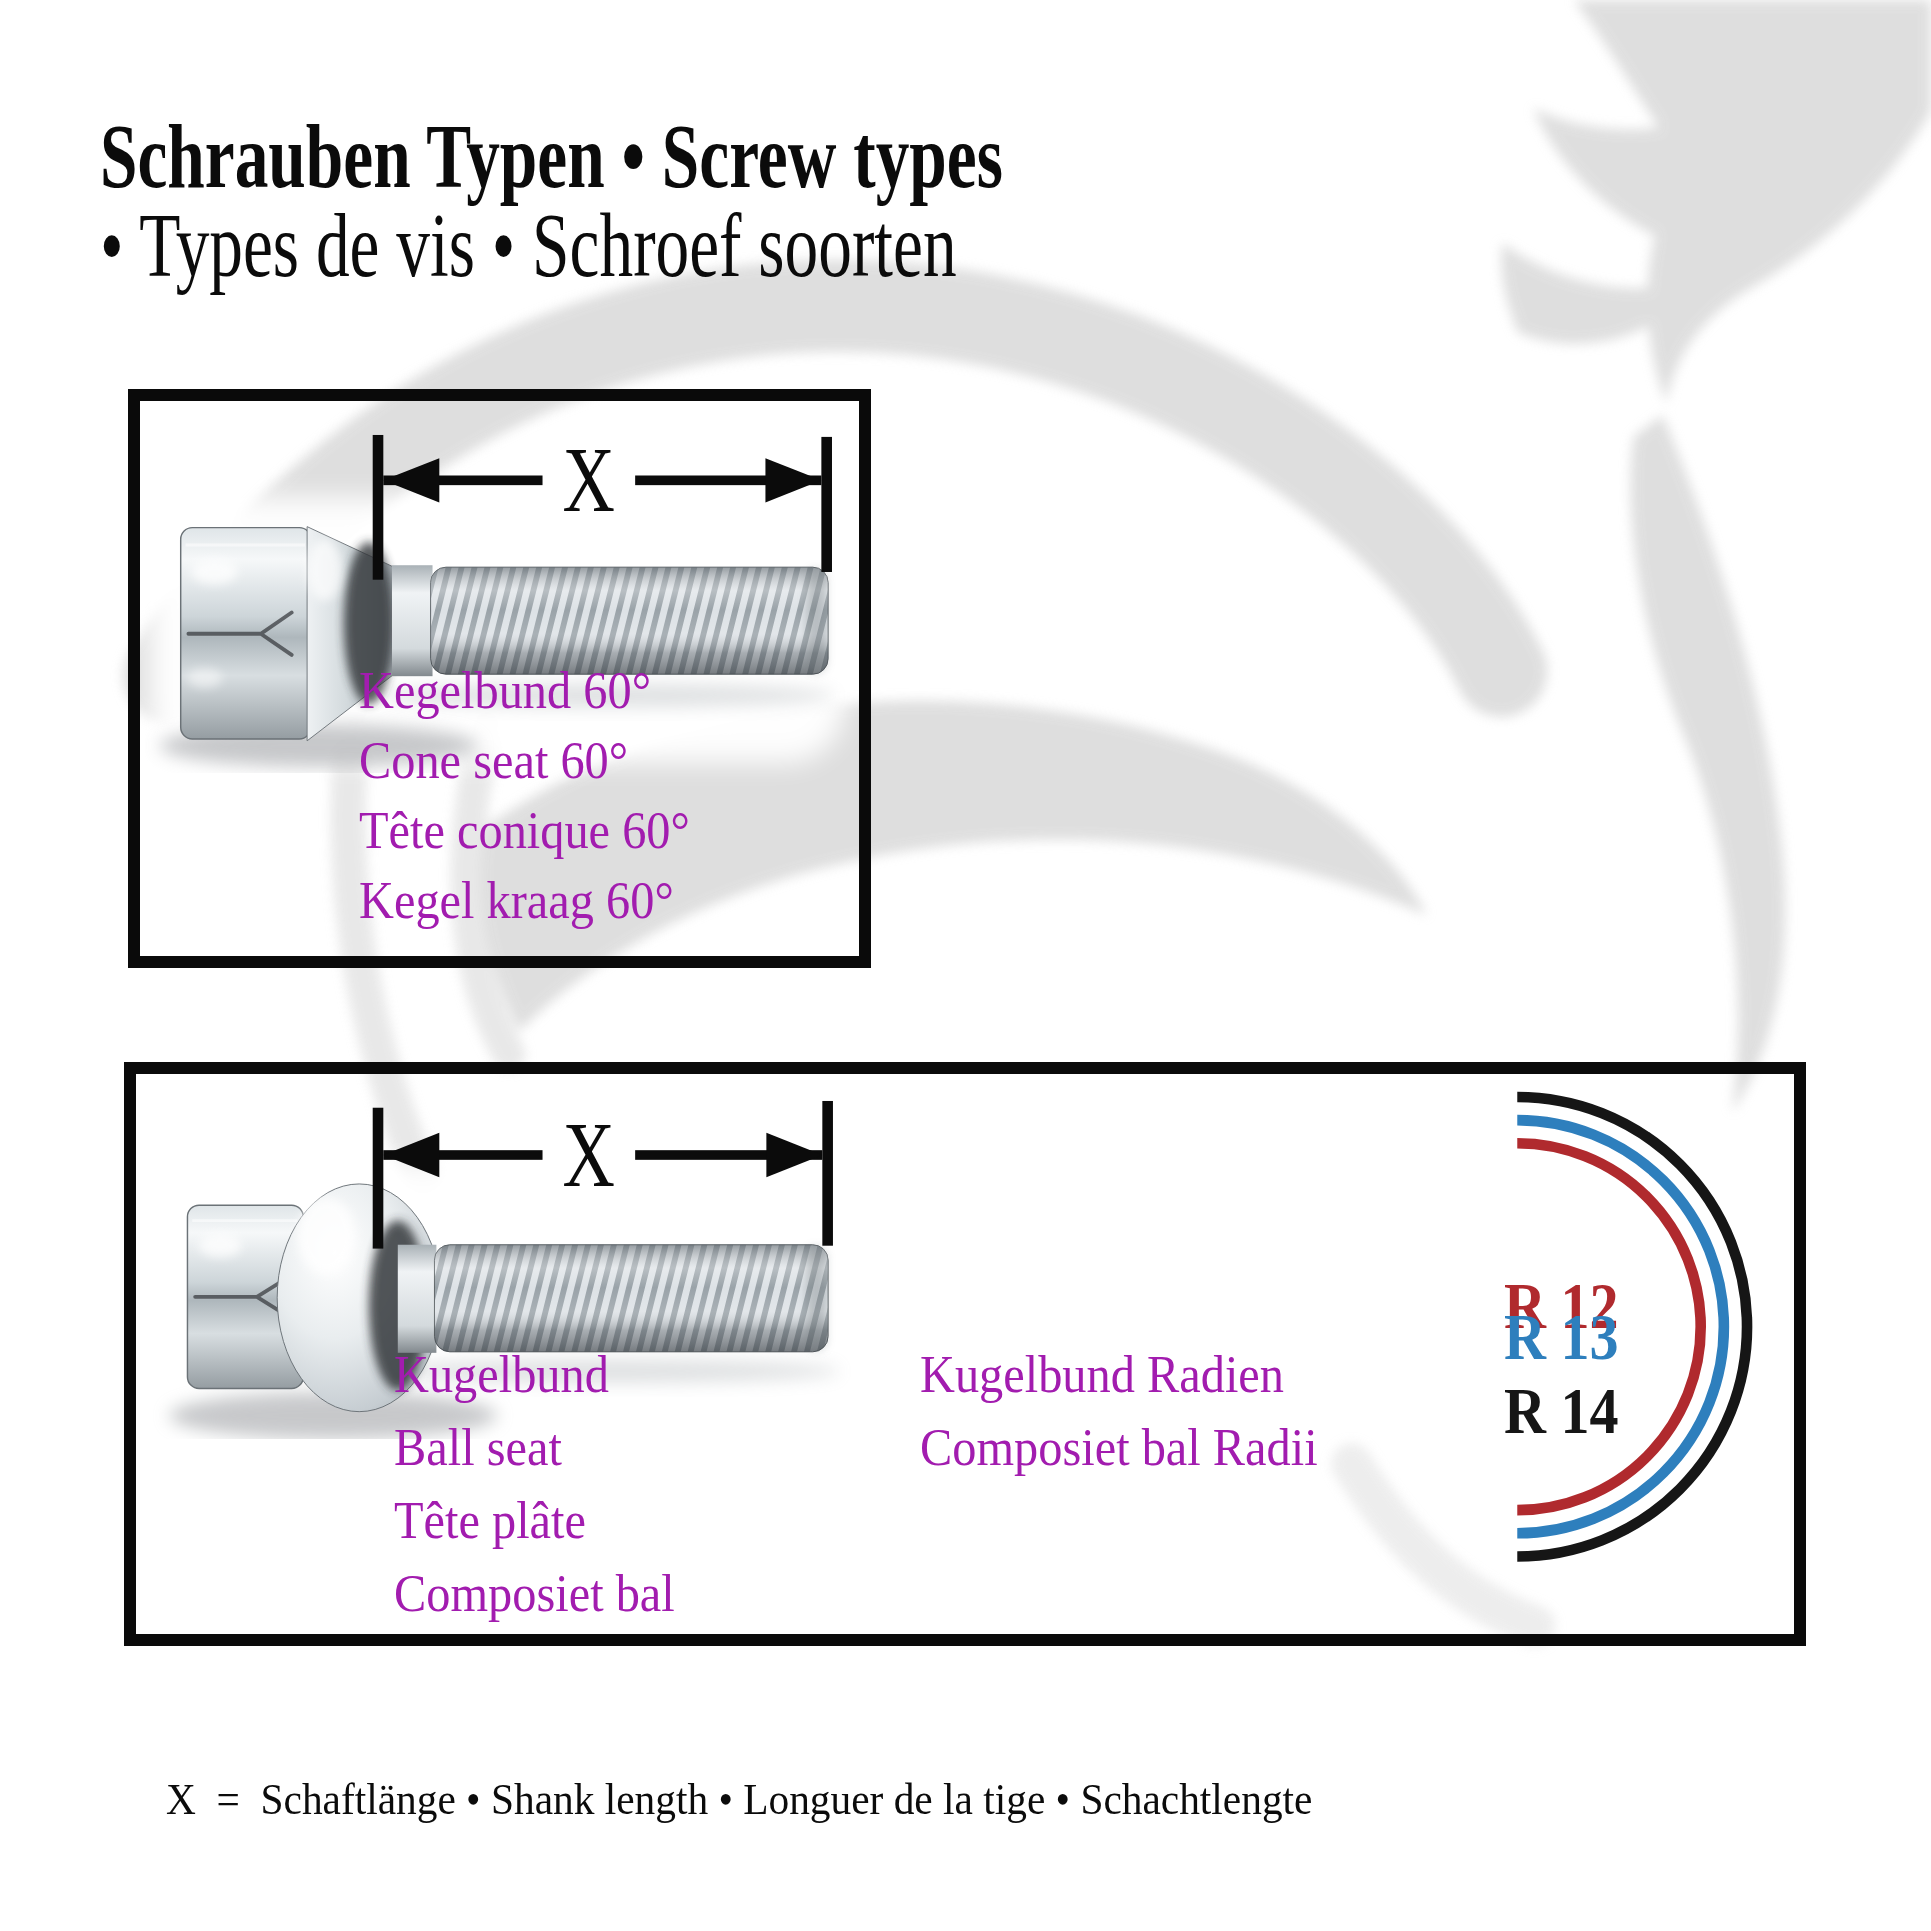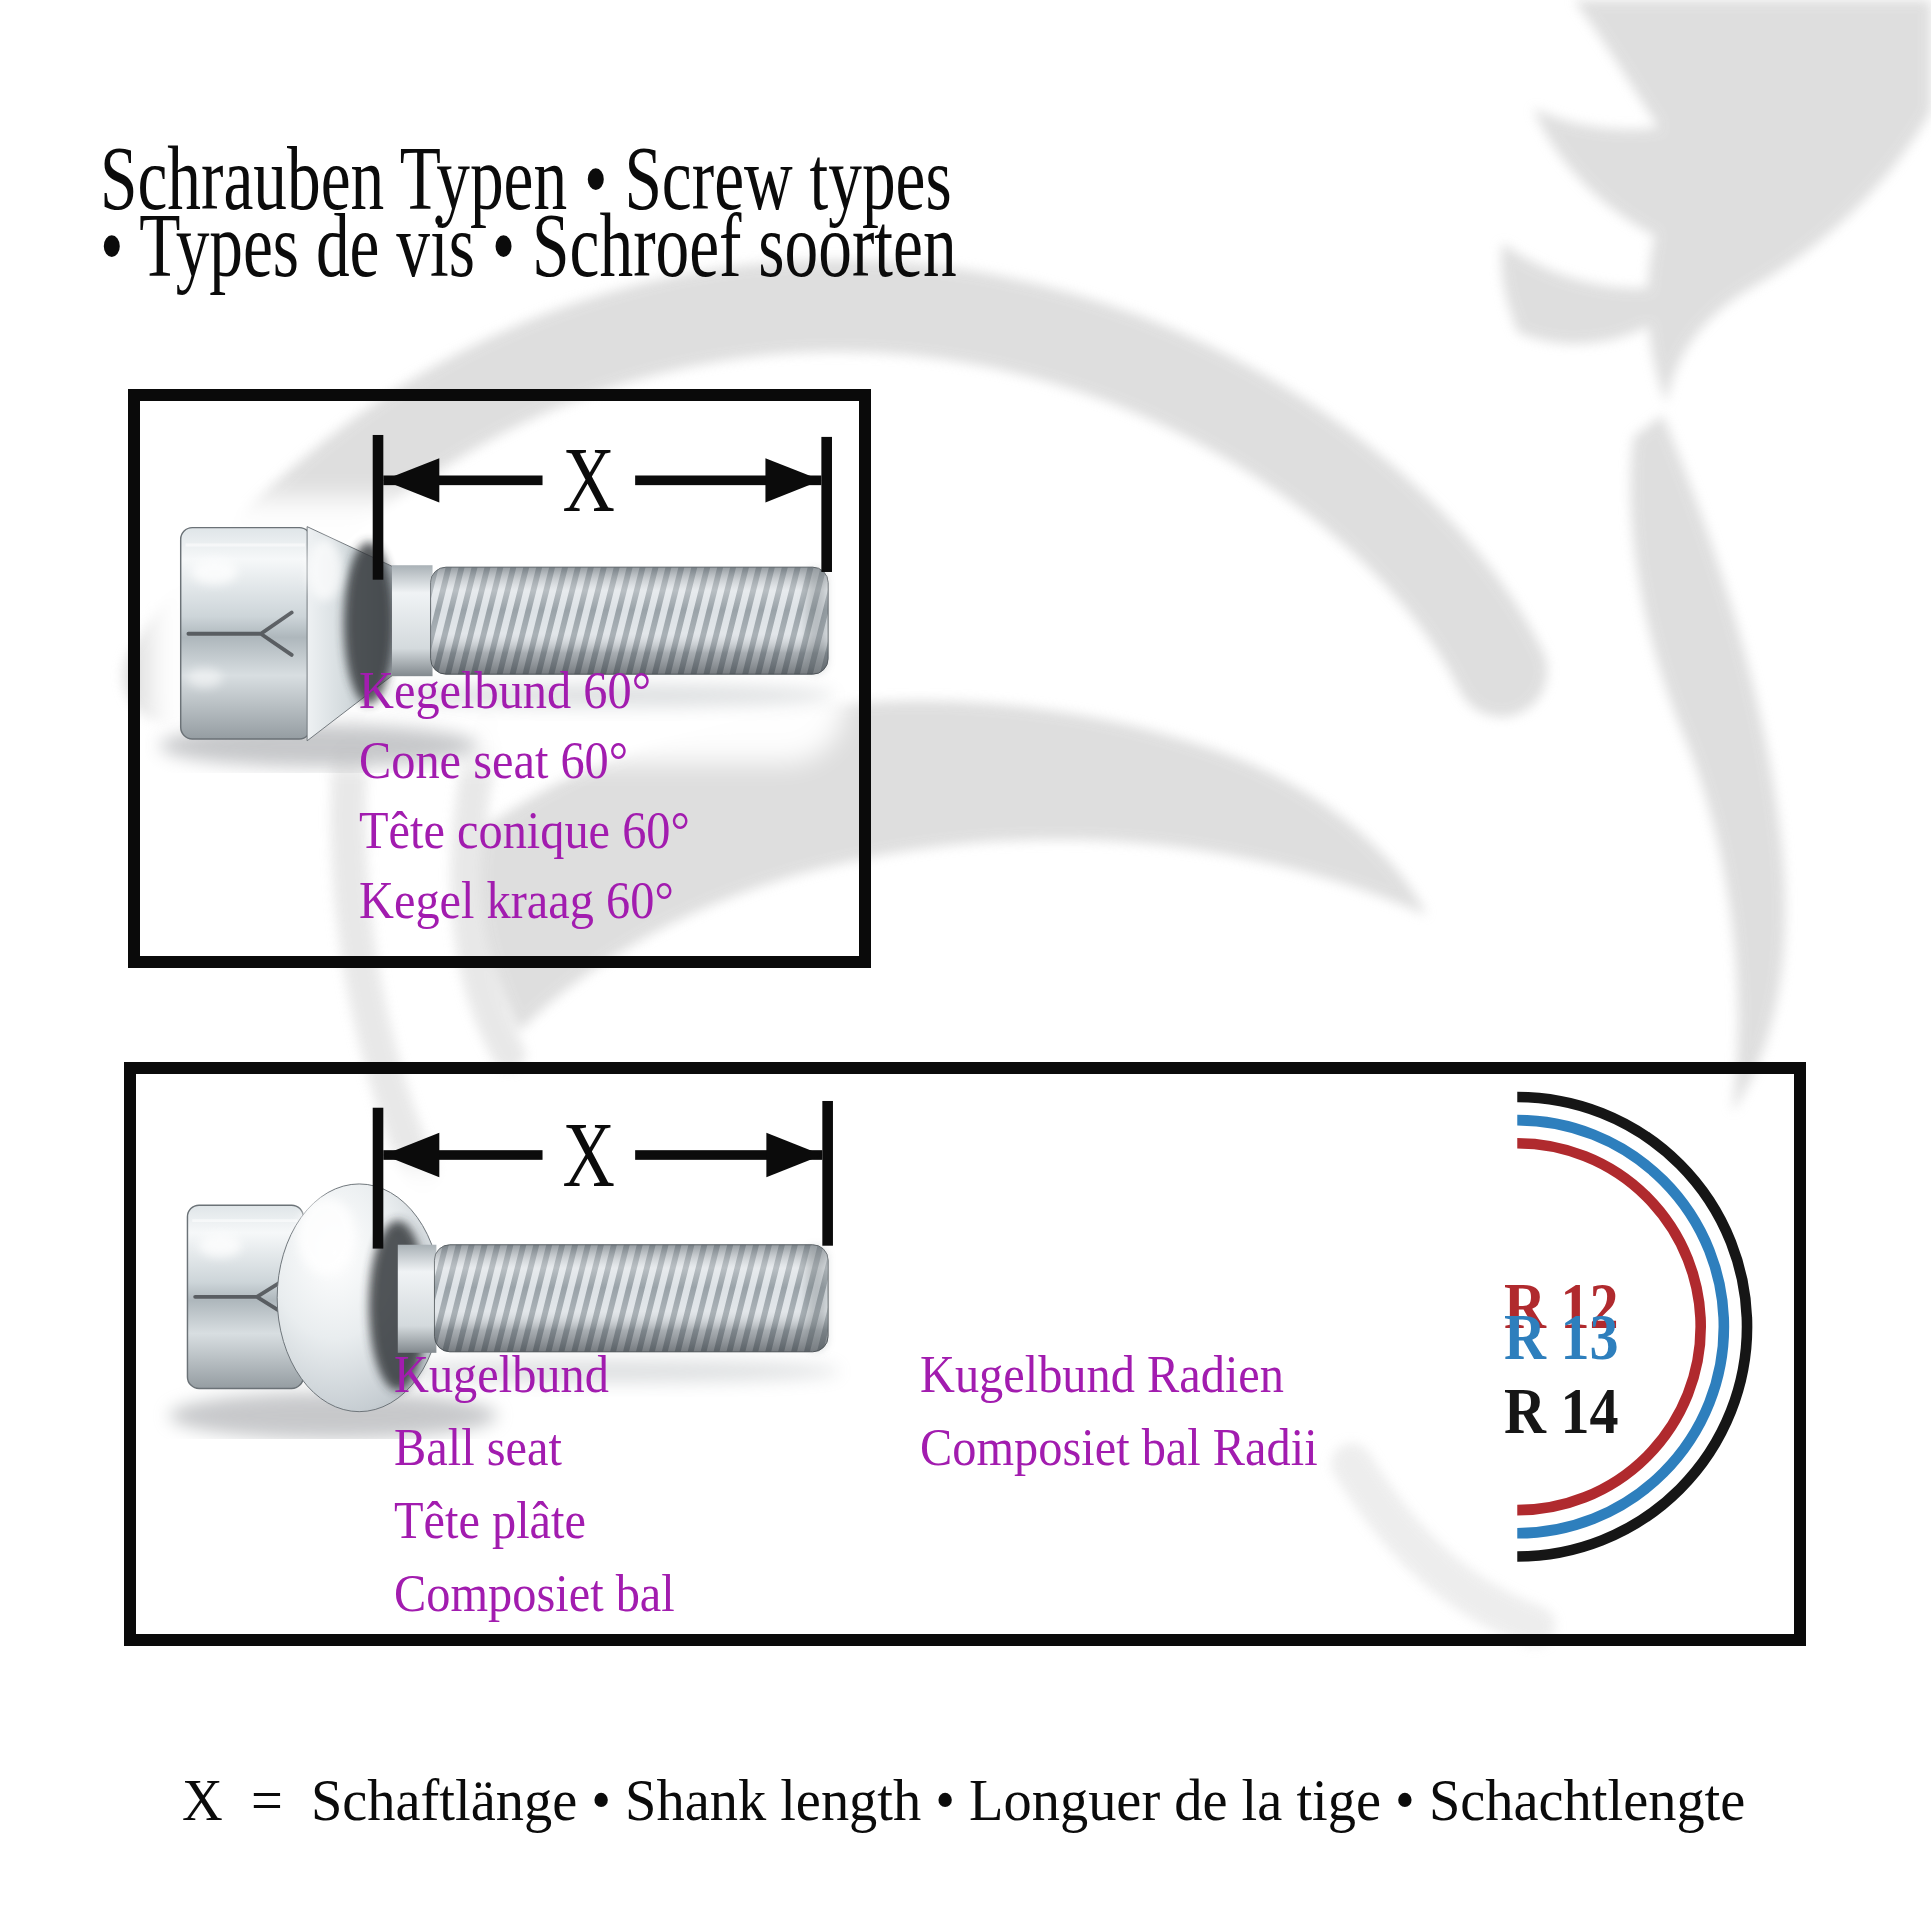--- a/index.html
+++ b/index.html
@@ -1,21 +1,21 @@
 <!DOCTYPE html>
 <html><head>
 <meta charset="utf-8">
 <style>
   html,body{margin:0;padding:0;background:#fff;}
   .page{position:relative;width:1931px;height:1931px;background:#ffffff;overflow:hidden;
         font-family:"Liberation Serif",serif;color:#111;}
   svg.layer{position:absolute;left:0;top:0;}
   .cond{display:inline-block;transform-origin:0 50%;white-space:pre;}
   .title-line{position:absolute;left:100px;font-size:91px;line-height:93px;white-space:nowrap;color:#0b0b0b;}
-  #title1{top:132px;}
+  #title1{top:110px;font-weight:bold;}
   #title2{top:199px;}
   .title-line .cond{transform:scaleX(.74);}
   .box{position:absolute;border:12.6px solid #0a0a0a;box-sizing:border-box;background:transparent;}
   #box1{left:128px;top:389px;width:743px;height:579px;}
   #box2{left:124px;top:1062px;width:1682px;height:584px;}
   .bolt-svg{position:absolute;width:714px;height:348px;}
   #bolt1{left:145px;top:425px;}
   #bolt2{left:145px;top:1091px;}
   .dimx{position:absolute;width:116px;text-align:center;font-size:93px;line-height:97px;color:#0b0b0b;}
   .dimx .cond{transform:scaleX(.78);transform-origin:50% 50%;}
@@ -25,21 +25,21 @@
   .labels .row{height:70px;line-height:70px;}
   .labels.lh76 .row{height:73px;line-height:73px;}
   .labels .cond{transform:scaleX(.93);}
   #labels1{left:359px;top:656px;}
   #labels2l{left:372px;top:1338px;margin-left:22px;}
   #labels2r{left:920px;top:1338px;}
   #arcs{left:1274px;top:1062px;width:502px;height:541px;}
   .rlab{position:absolute;left:1504px;font-size:66px;font-weight:700;line-height:71px;white-space:nowrap;}
   .rlab .cond{transform:scaleX(.88);}
   #r12{top:1226px;} #r13{top:1301px;} #r14{top:1375px;}
-  .footer{position:absolute;left:122px;top:1707px;font-size:60px;line-height:62px;color:#0b0b0b;white-space:pre;}
+  .footer{position:absolute;left:122px;top:1707px;font-size:44px;line-height:62px;color:#0b0b0b;white-space:pre;}
   .footer .cond{transform:scaleX(.94);}
 </style>
 </head>
 <body>
 
 <div class="page">
 
   <svg class="layer" width="1931" height="1931" viewBox="0 0 2000 2000" aria-hidden="true">
     <defs>
       <filter id="wb" x="-20%" y="-20%" width="140%" height="140%">

